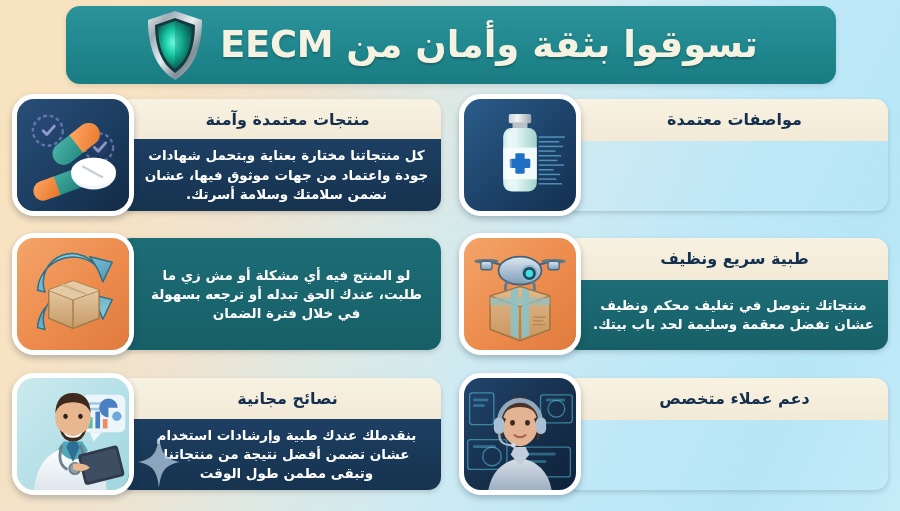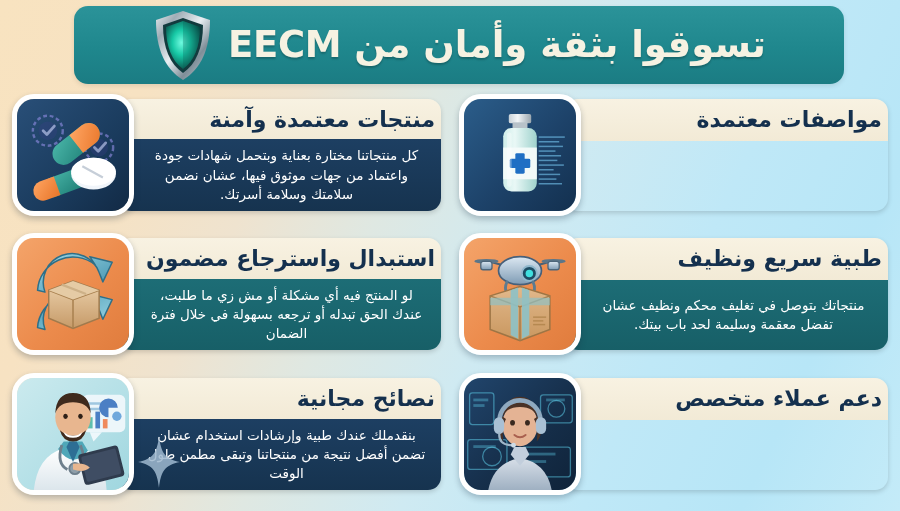--- a/index.html
+++ b/index.html
@@ -16,21 +16,21 @@
         #cfeaf2 56%,
         #bfe8f7 72%,
         #b7e6f7 86%,
         #c4ebf8 100%);
     position:relative;
   }
 
   
   .header-banner{
     position:absolute;
-    left:74px; top:6px;
+    left:66px; top:6px;
     width:770px; height:78px;
     background:linear-gradient(180deg,#2b9399 0%,#1f878d 55%,#1b7c83 100%);
     border-radius:14px;
     display:flex; align-items:center; justify-content:center;
     gap:14px;
     box-shadow:0 2px 5px rgba(0,0,0,.10);
   }
   .header-title{
     color:#f6f2e2;
     font-size:37px;
@@ -88,43 +88,43 @@
     box-shadow:0 2px 5px rgba(0,0,0,.16);
     z-index:1;
   }
   
   .card{ flex-direction:row-reverse; }
   .panel{ margin-right:0; margin-left:-16px; padding-left:0; }
 
   .panel-title{
     background:linear-gradient(180deg,#f8f2e2 0%,#f2ead6 100%);
     color:#14304e;
-    font-size:22px;
+    font-size:16px;
     font-weight:bold;
     height:42px;
     line-height:42px;
-    text-align:right;
+    text-align:center;
     padding-right:6px;
     padding-left:22px;
     white-space:nowrap;
     overflow:hidden;
   }
   .panel-body{
     flex:1 1 auto;
     color:#ffffff;
     font-size:13.5px;
     line-height:1.42;
     text-align:center;
     padding:7px 12px 7px 26px;
     display:flex;
     align-items:center;
     justify-content:center;
     position:relative;
   }
-  .panel-body span{ display:block; width:100%; }
+  .panel-body span{ display:block; width:100%;font-weight:bold; }
 
   .theme-navy .panel-body{ background:linear-gradient(180deg,#1d3f62 0%,#16334f 100%); }
   .theme-teal .panel-body{ background:linear-gradient(180deg,#1d6d76 0%,#175f67 100%); }
 
   
   .sparkle{
     position:absolute;
     left:20px; bottom:2px;
     width:42px; height:52px;
     opacity:.85;
@@ -341,21 +341,20 @@
         <path d="M22 56 A38 38 0 0 1 84 29 L78 20 L102 26 L92 47 L88 37 A30 30 0 0 0 30 58 Z" fill="url(#arrow)" stroke="#2f6f88" stroke-width="1.6" stroke-linejoin="round"></path>
         <path d="M98 64 A38 38 0 0 1 36 91 L42 100 L18 94 L28 73 L32 83 A30 30 0 0 0 90 62 Z" fill="url(#arrow)" stroke="#2f6f88" stroke-width="1.6" stroke-linejoin="round" transform="rotate(180 60 80)"></path>
         <path d="M34 56 L60 46 L88 56 L88 86 L60 97 L34 86 Z" fill="url(#box4)" stroke="#a07a4d" stroke-width="1.6"></path>
         <path d="M34 56 L60 66 L88 56" fill="none" stroke="#a8804f" stroke-width="1.6"></path>
         <path d="M60 66 L60 97" stroke="#a8804f" stroke-width="1.6"></path>
         <path d="M34 56 L60 46 L88 56 L60 66 Z" fill="#e5cba5"></path>
         <path d="M48 50 L74 60" stroke="#cdb188" stroke-width="2.4" fill="none"></path>
       </svg>
     </div>
     <div class="panel">
-      <div class="panel-title">استبدال واسترجاع مضمون</div>
       <div class="panel-body">
           <span>لو المنتج فيه أي مشكلة أو مش زي ما طلبت، عندك الحق تبدله أو ترجعه بسهولة في خلال فترة الضمان</span>
         </div>
     </div>
   </div>
 
   <div class="card theme-navy">
     <div class="icon-tile">
       <svg viewBox="0 0 120 120" xmlns="http://www.w3.org/2000/svg">
         <defs>

